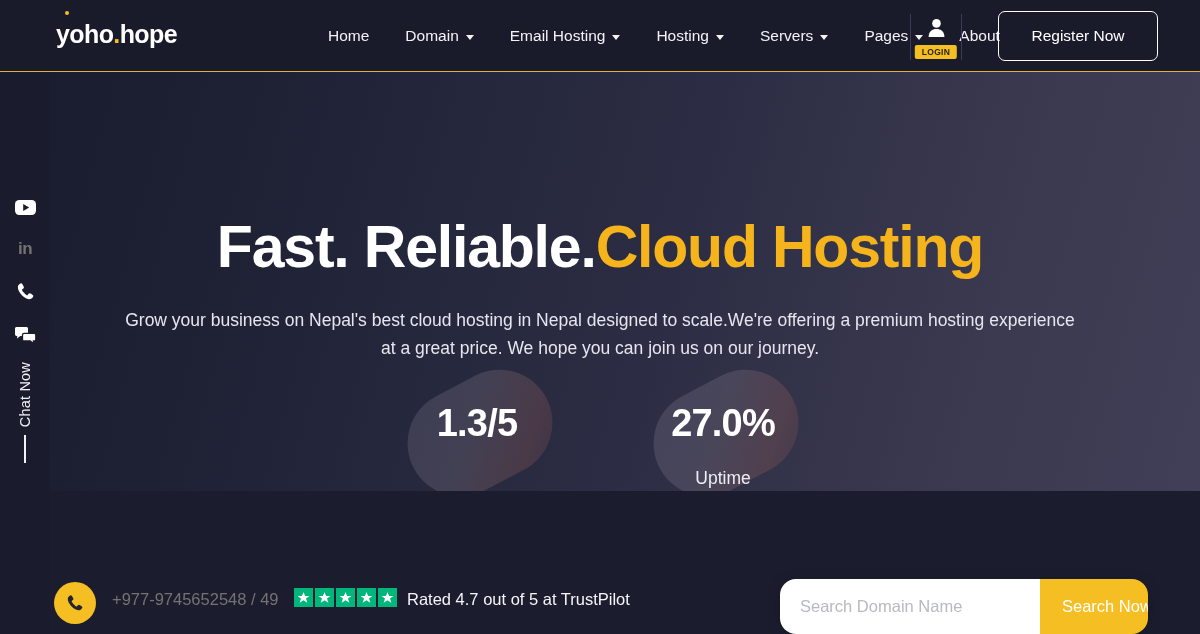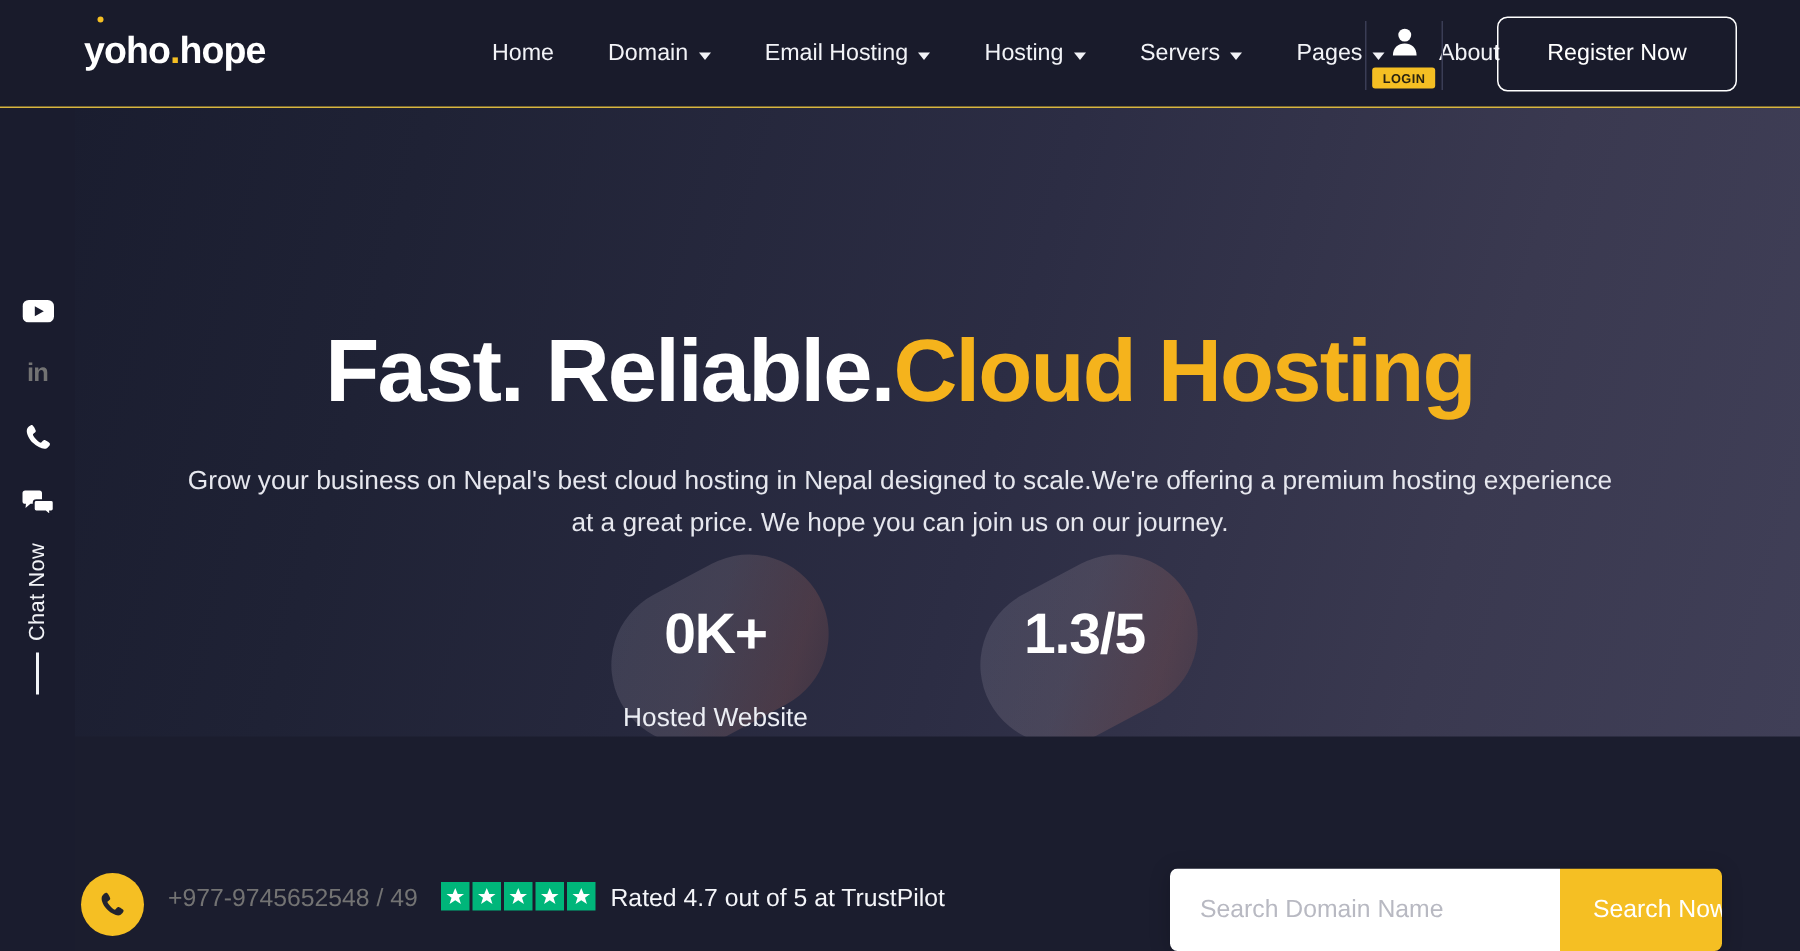--- a/index.html
+++ b/index.html
@@ -203,21 +203,21 @@
   }
   #trust-text {
     position:absolute; left:407px; top:14px;
     font-size:16.5px; color:#f4f5f9; white-space:nowrap;
   }
 
   #searchbox {
     position:absolute; left:780px; top:3px;
     width:368px; height:55px;
     display:flex; align-items:stretch;
-    border-radius:5px; overflow:hidden;
+    border-radius:16px; overflow:hidden;
     box-shadow:0 2px 14px rgba(0,0,0,0.20);
   }
   #search-input {
     flex:1; border:none; outline:none;
     background:#ffffff; color:#3a3a44;
     font-family:"Liberation Sans", sans-serif;
     font-size:16.5px; padding:0 20px;
   }
   #search-input::placeholder { color:#b8b9c2; }
   #search-btn {
@@ -302,31 +302,31 @@
     <div id="hero-inner">
 
       <div id="headline">
         <span class="white">Fast. Reliable.</span><span class="accent">Cloud Hosting</span>
       </div>
 
       <div id="subtitle">Grow your business on Nepal's best cloud hosting in Nepal designed to scale.We're offering a premium hosting experience at a great price. We hope you can join us on our journey.</div>
 
       <div id="stats">
 
-        <div class="stat">
-          <div class="stat-blob"></div>
-          <div class="stat-value">0K+</div>
-          <div class="stat-label">Hosted Website</div>
-        </div>
 
         <div class="stat">
           <div class="stat-blob"></div>
           <div class="stat-value">1.3/5</div>
         </div>
 
+        <div class="stat">
+          <div class="stat-blob"></div>
+          <div class="stat-value">27.0%</div>
+          <div class="stat-label">Uptime</div>
+        </div>
 
       </div>
 
     </div>
   </div>
 
   <div id="rail">
 
     <div class="rail-icon" id="rail-yt">
       <svg width="21" height="15" viewBox="0 0 21 15">

